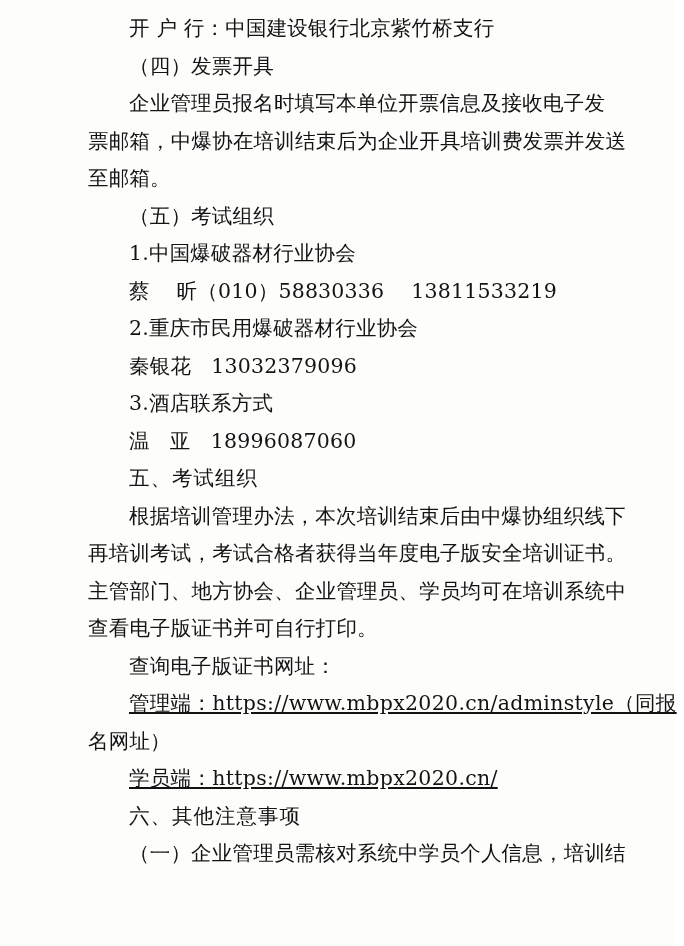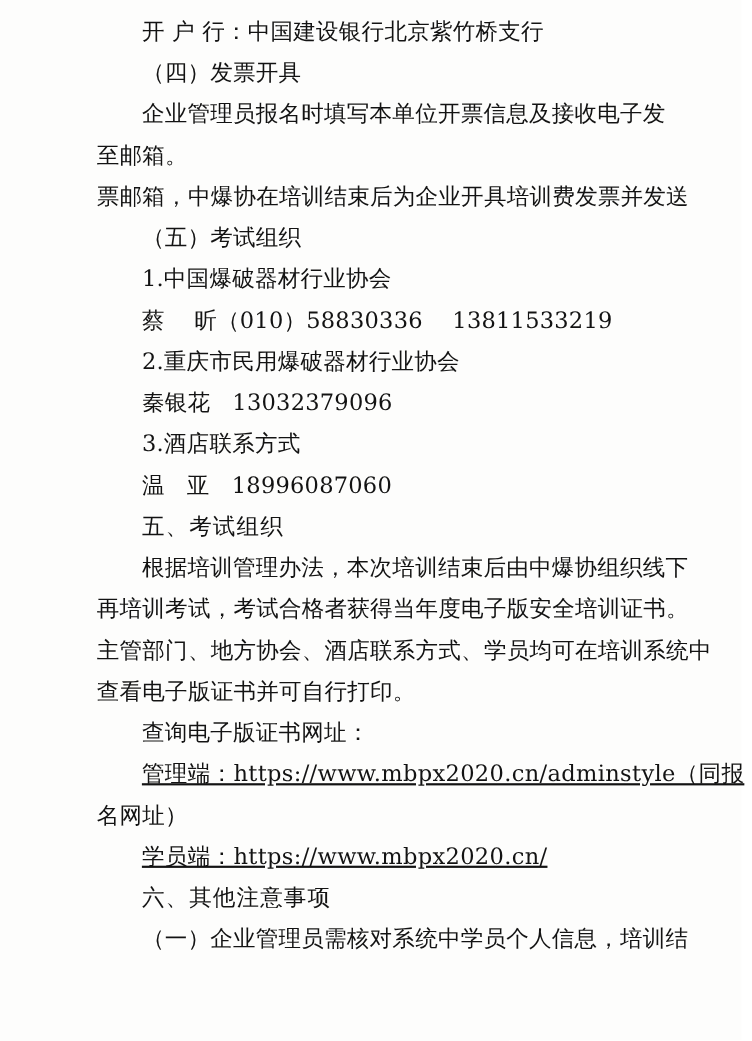--- a/index.html
+++ b/index.html
@@ -50,33 +50,33 @@
 </style>
 </head>
 <body>
 
 <div class="page">
   <div class="content">
 
     <div class="line indent">开 户 行：中国建设银行北京紫竹桥支行</div>
     <div class="line indent">（四）发票开具</div>
     <div class="line indent">企业管理员报名时填写本单位开票信息及接收电子发</div>
+    <div class="line">票邮箱，中爆协在培训结束后为企业开具培训费发票并发送</div>
     <div class="line">至邮箱。</div>
-    <div class="line">票邮箱，中爆协在培训结束后为企业开具培训费发票并发送</div>
     <div class="line indent">（五）考试组织</div>
     <div class="line indent">1.中国爆破器材行业协会</div>
     <div class="line indent">蔡    昕（010）58830336    13811533219</div>
     <div class="line indent">2.重庆市民用爆破器材行业协会</div>
     <div class="line indent">秦银花   13032379096</div>
     <div class="line indent">3.酒店联系方式</div>
     <div class="line indent">温   亚   18996087060</div>
     <div class="line indent bold">五、考试组织</div>
     <div class="line indent">根据培训管理办法，本次培训结束后由中爆协组织线下</div>
     <div class="line">再培训考试，考试合格者获得当年度电子版安全培训证书。</div>
-    <div class="line">主管部门、地方协会、酒店联系方式、学员均可在培训系统中</div>
+    <div class="line">主管部门、地方协会、企业管理员、学员均可在培训系统中</div>
     <div class="line">查看电子版证书并可自行打印。</div>
     <div class="line indent">查询电子版证书网址：</div>
     <div class="line indent mono">管理端：https://www.mbpx2020.cn/adminstyle（同报</div>
     <div class="line">名网址）</div>
     <div class="line indent mono">学员端：https://www.mbpx2020.cn/</div>
     <div class="line indent bold">六、其他注意事项</div>
     <div class="line indent">（一）企业管理员需核对系统中学员个人信息，培训结</div>
 
   </div>
 </div>

